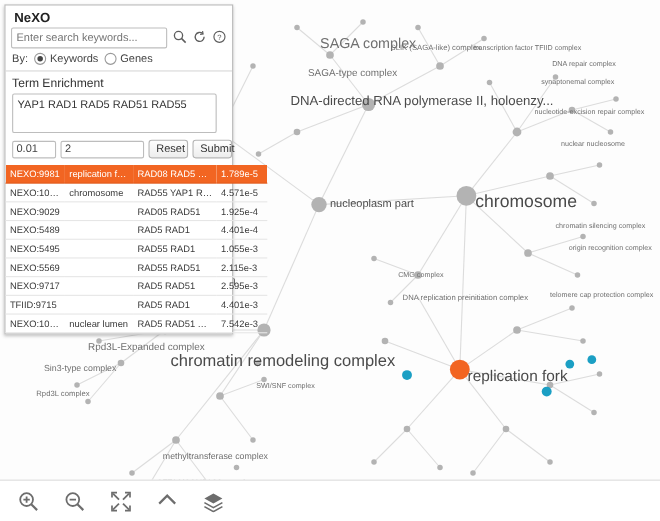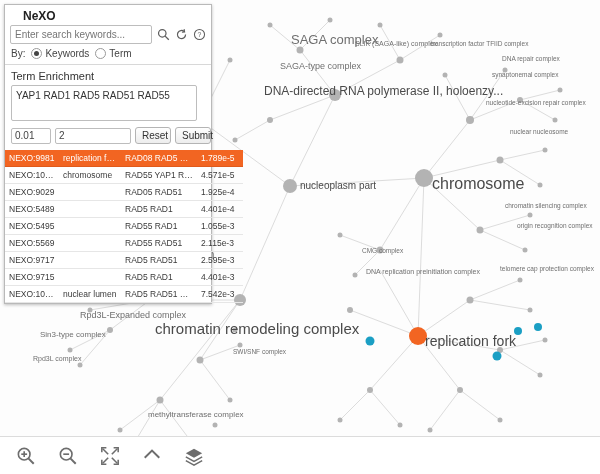--- a/index.html
+++ b/index.html
@@ -46,28 +46,28 @@
     left: 4px;
     top: 4px;
     width: 206px;
     background: #ffffff;
     border: 1px solid #b9b9b9;
     box-shadow: 0 1px 3px rgba(0,0,0,0.25);
     font-size: 11px;
     color: #333;
   }
   #panel-title {
-    padding: 4px 6px 2px 18px;
+    padding: 4px 6px 2px 8px;
     font-size: 12px;
     font-weight: bold;
     color: #222;
   }
   .search-row {
     display: flex;
-    align-items: center;
+    align-items: flex-start;
     padding: 0 5px 4px 5px;
     gap: 4px;
   }
   #search-input {
     flex: 1;
     height: 17px;
     border: 1px solid #bdbdbd;
     border-radius: 2px;
     font-size: 10px;
     padding: 0 4px;
@@ -443,21 +443,21 @@
     </div>
 
     <div class="radio-row">
       <span class="by-label">By:</span>
       <label class="radio-item">
         <span class="radio checked"></span>
         <span>Keywords</span>
       </label>
       <label class="radio-item">
         <span class="radio"></span>
-        <span>Term</span>
+        <span>Genes</span>
       </label>
     </div>
 
     <div class="panel-sep"></div>
 
     <div class="section-title">Term Enrichment</div>
 
     <textarea id="term-area" style="">YAP1 RAD1 RAD5 RAD51 RAD55</textarea>
 
     <div class="form-row">
@@ -505,21 +505,21 @@
             <td class="c2">RAD55 RAD51</td>
             <td class="c3">2.115e-3</td>
           </tr>
           <tr>
             <td class="c0">NEXO:9717</td>
             <td class="c1"></td>
             <td class="c2">RAD5 RAD51</td>
             <td class="c3">2.595e-3</td>
           </tr>
           <tr>
-            <td class="c0">NEXO:9715</td>
+            <td class="c0">TFIID:9715</td>
             <td class="c1"></td>
             <td class="c2">RAD5 RAD1</td>
             <td class="c3">4.401e-3</td>
           </tr>
           <tr>
             <td class="c0">NEXO:10015</td>
             <td class="c1">nuclear lumen</td>
             <td class="c2">RAD5 RAD51 YAP1 RAD55 RAD1</td>
             <td class="c3">7.542e-3</td>
           </tr>

